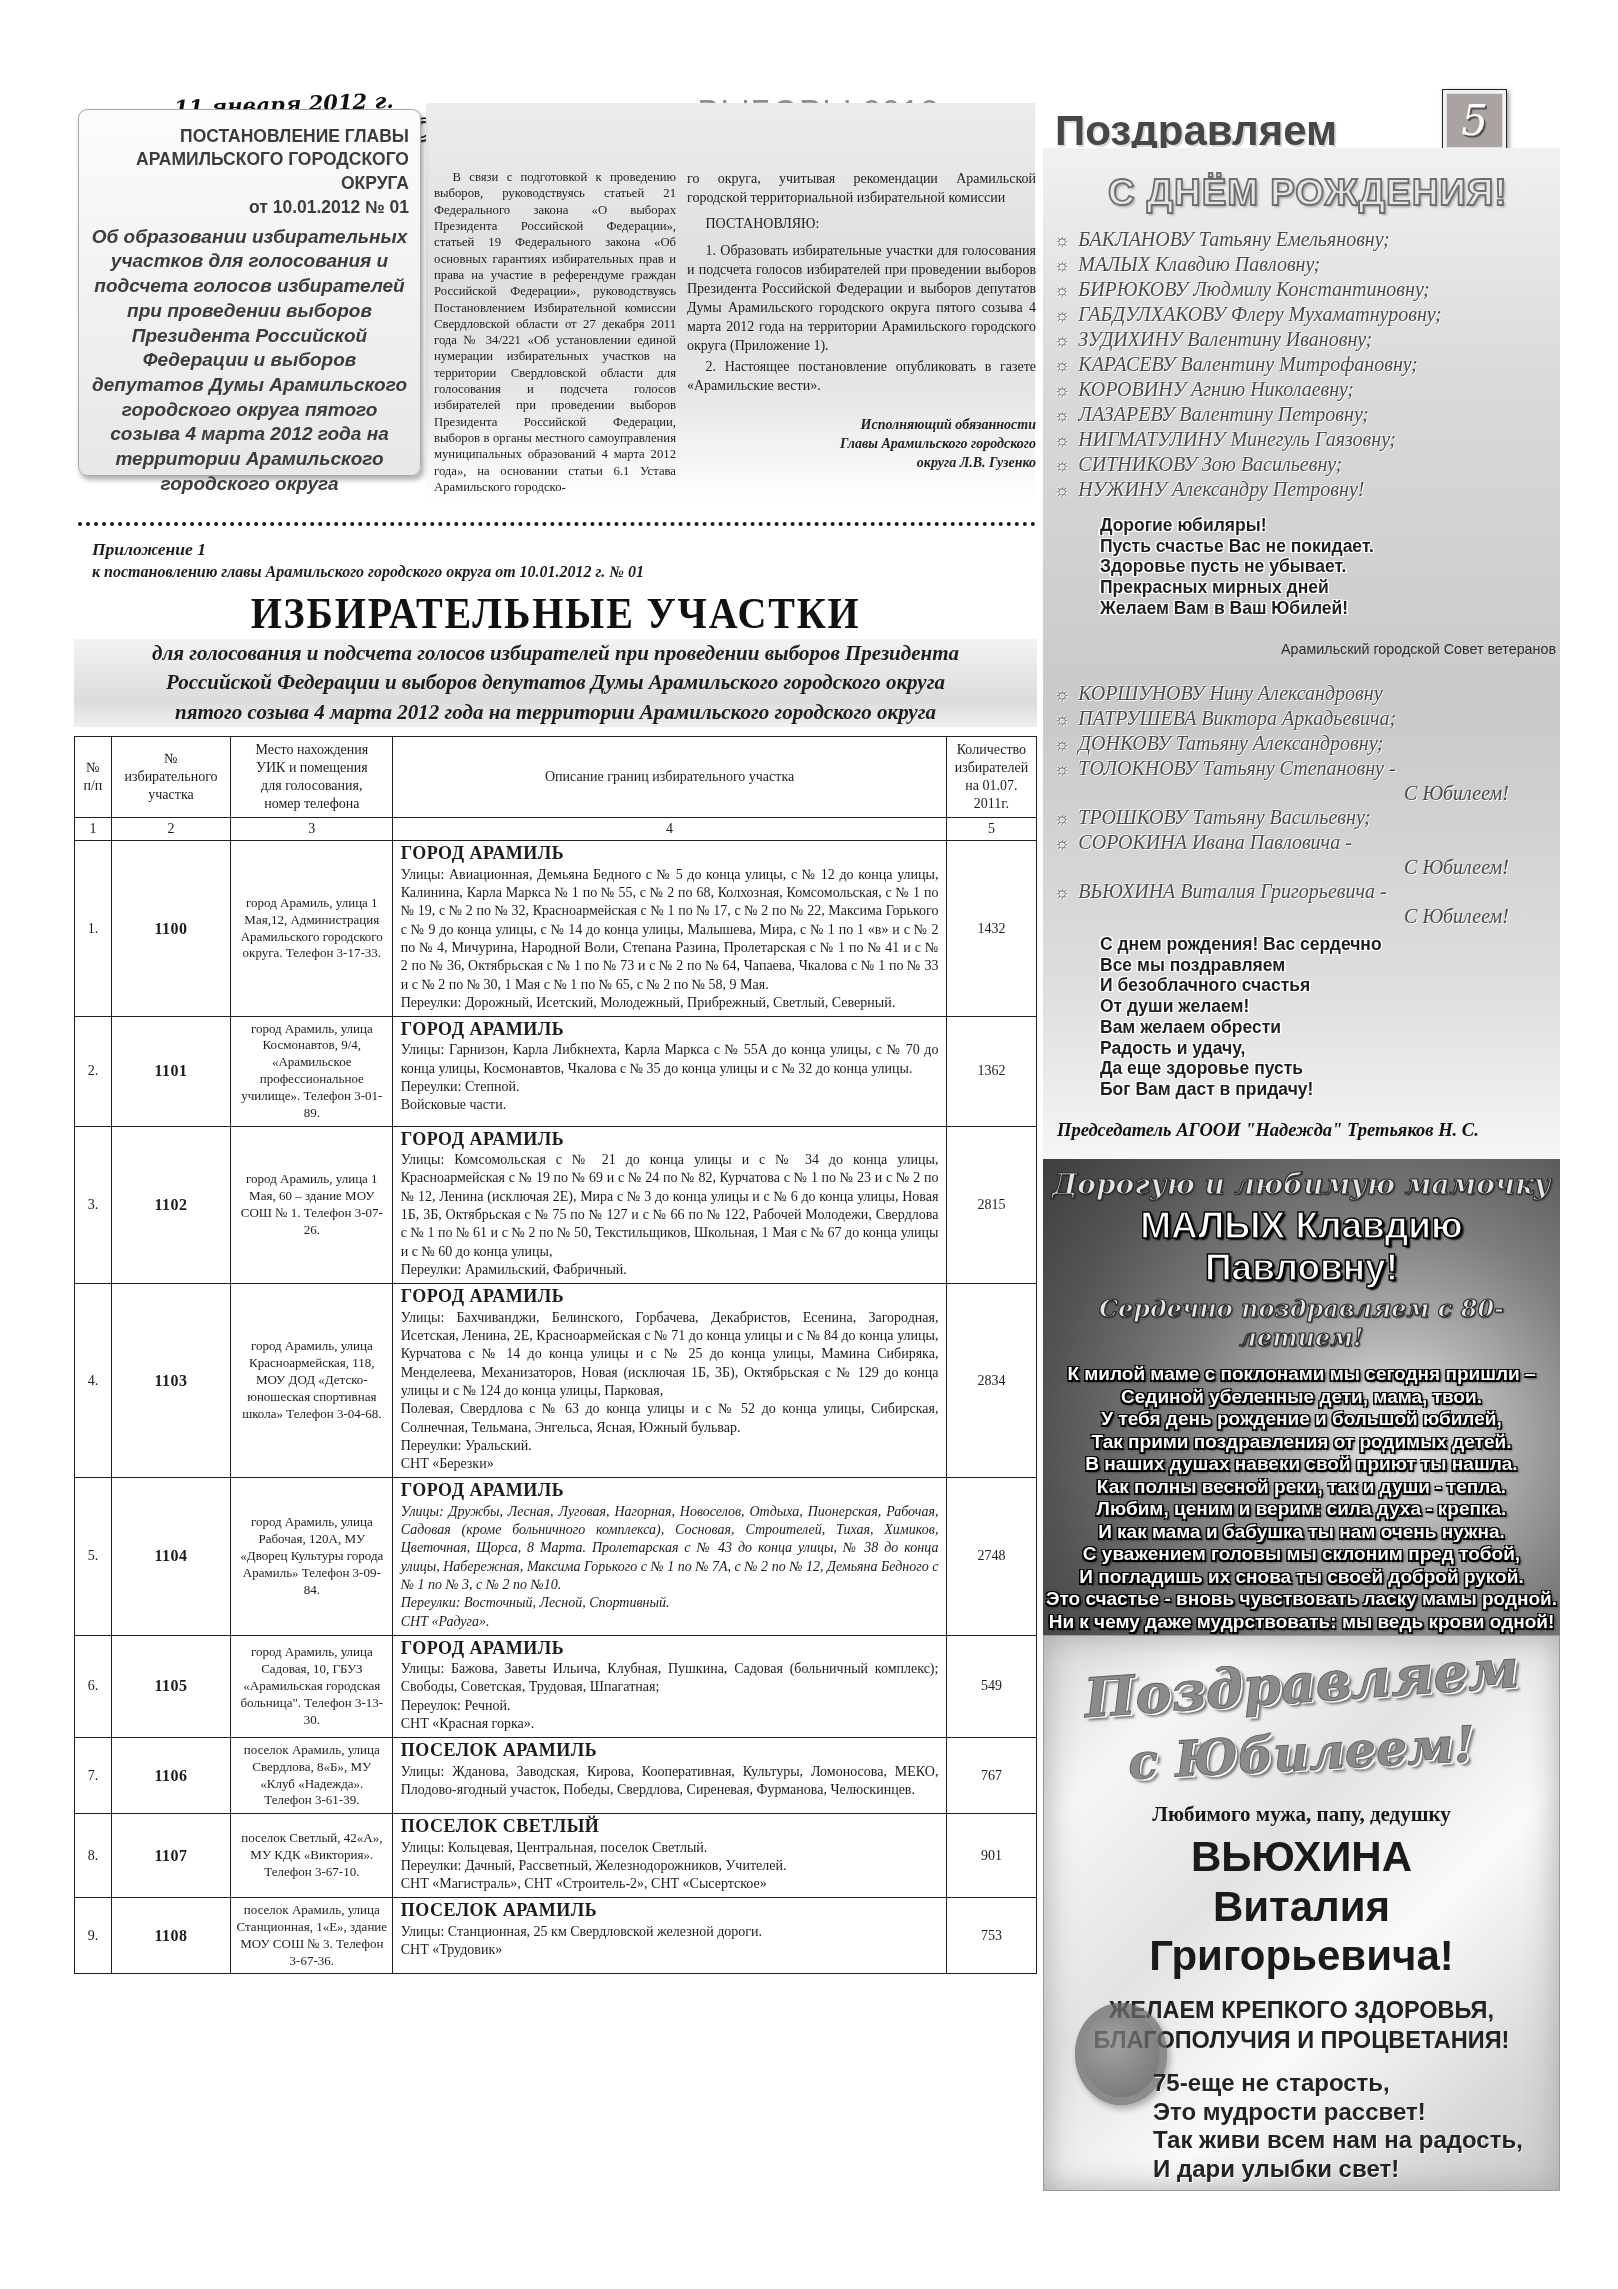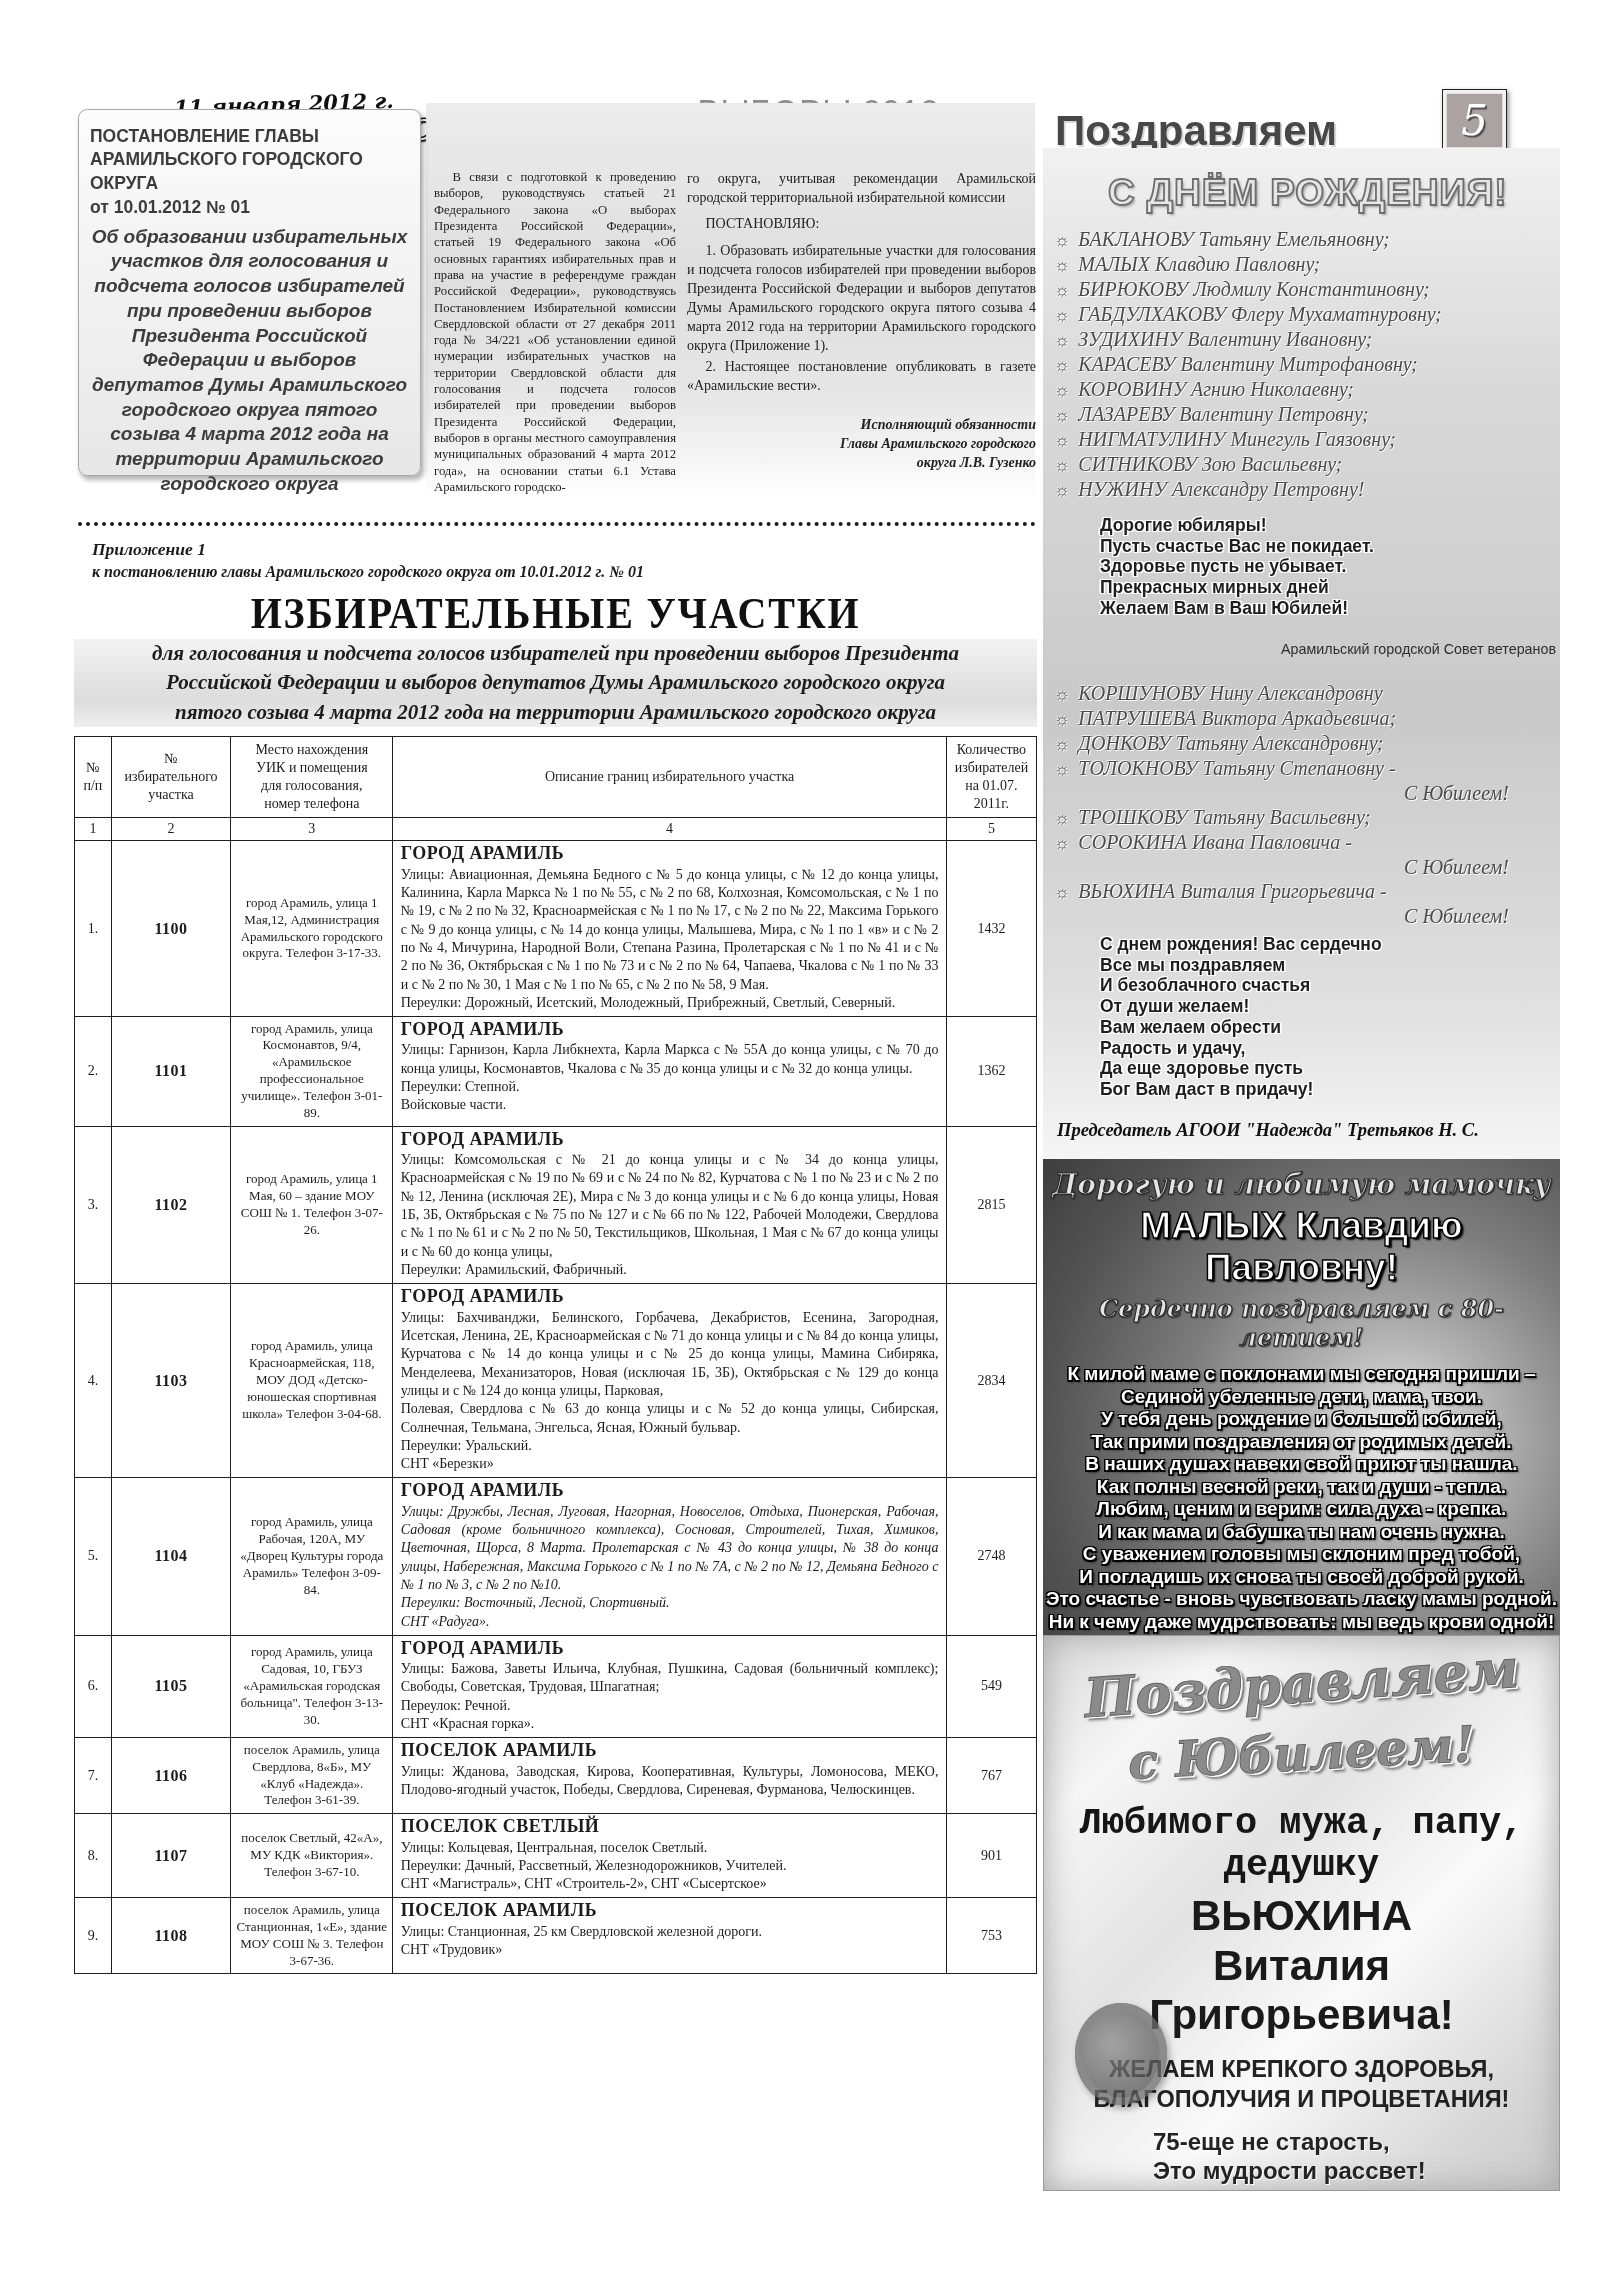--- a/index.html
+++ b/index.html
@@ -32,21 +32,21 @@
   .page-num-box span{font-family:"DejaVu Serif",serif;font-style:italic;font-size:42px;
     color:#fff;text-shadow:1.8px 1.8px 0.9px #4d4d4d;}
 
   
   .decree-bg{left:426px;top:103px;width:609px;height:397px;
     background:linear-gradient(180deg,#ececec 0%,#dedede 45%,#e7e7e7 75%,#ffffff 100%);}
   .decree-box{left:78px;top:109px;width:343px;height:367px;border:1.8px solid #a8a8a8;
     border-radius:9.2px;background:linear-gradient(180deg,#fcfcfc,#e7e7e7);
     box-shadow:2.8px 3.7px 5.5px rgba(0,0,0,.3);box-sizing:border-box;padding:14.8px 11px 0 11px;}
   .decree-title{font-family:"Liberation Sans",sans-serif;font-weight:bold;font-size:17.5px;
-    line-height:1.35;text-align:left;color:#3c3c3c;}
+    line-height:1.35;text-align:right;color:#3c3c3c;}
   .decree-subject{font-family:"Liberation Sans",sans-serif;font-weight:bold;font-style:italic;
     font-size:19px;line-height:1.3;text-align:center;color:#3c3c3c;margin-top:5.5px;}
   .decree-col{font-size:13px;line-height:1.285;text-align:justify;color:#222;}
   .decree-col p{margin:0 0 1.8px 0;text-indent:18.5px;}
   .decree-col2{left:434px;top:169px;width:242px;font-size:12.7px;}
   .decree-col3{left:687px;top:169px;width:349px;font-size:14px;line-height:1.36;}
   .postanov-label{margin-top:7.4px !important;margin-bottom:7.4px !important;}
   .decree-sig{margin-top:21px;font-weight:bold;font-style:italic;font-size:14px;
     text-align:right;line-height:1.35;}
 
@@ -120,22 +120,22 @@
 
   
   .jubilee-block{left:1043px;top:1635px;width:517px;height:556px;overflow:hidden;
     border:0.9px solid #9a9a9a;box-sizing:border-box;text-align:center;
     background:linear-gradient(135deg,#d8d8d8 0%,#f6f6f6 18%,#e3e3e3 40%,#fafafa 62%,#d9d9d9 85%,#c9c9c9 100%);
     box-shadow:inset 0 0 33px #a8a8a8;padding-top:14.8px;}
   .j-script{font-family:"DejaVu Serif",serif;font-style:italic;font-weight:bold;color:#8b8b8b;
     text-shadow:1.8px 1.8px 0 #fff,3.7px 3.7px 2.8px #6d6d6d;-webkit-text-stroke:0.9px #5f5f5f;}
   .j-script1{font-size:54px;transform:rotate(-4deg);}
   .j-script2{font-size:49px;transform:rotate(-3deg);margin-top:9.2px;}
-  .j-sub{margin-top:20px;font-family:Liberation Mono, monospace;font-weight:bold;
-    font-size:37px;color:#161616;}
+  .j-sub{margin-top:20px;font-family:Liberation Serif, serif;font-weight:bold;
+    font-size:21px;color:#161616;}
   .j-name{margin-top:5.5px;font-family:"Liberation Sans",sans-serif;font-weight:bold;
     font-size:42px;line-height:1.17;color:#1a1a1a;}
   .j-wish{margin-top:14.8px;font-family:"Liberation Sans",sans-serif;font-weight:bold;
     font-size:23.5px;line-height:1.3;color:#222;}
   .j-poem{margin-top:13px;margin-left:109px;text-align:left;
     font-family:"Liberation Sans",sans-serif;font-weight:bold;font-size:24px;
     line-height:1.2;color:#232323;text-shadow:0.9px 0.9px 0 #fff;position:relative;z-index:1;}
   .wax-seal{position:absolute;left:31px;top:367px;width:92px;height:102px;border-radius:50%;
     background:radial-gradient(circle at 40% 40%,#8c8c8c,#5a5a5a 60%,#3f3f3f);
     box-shadow:2.8px 3.7px 7.4px rgba(0,0,0,.4),inset 0 0 0 7.4px #6c6c6c;opacity:.75;z-index:0;}

